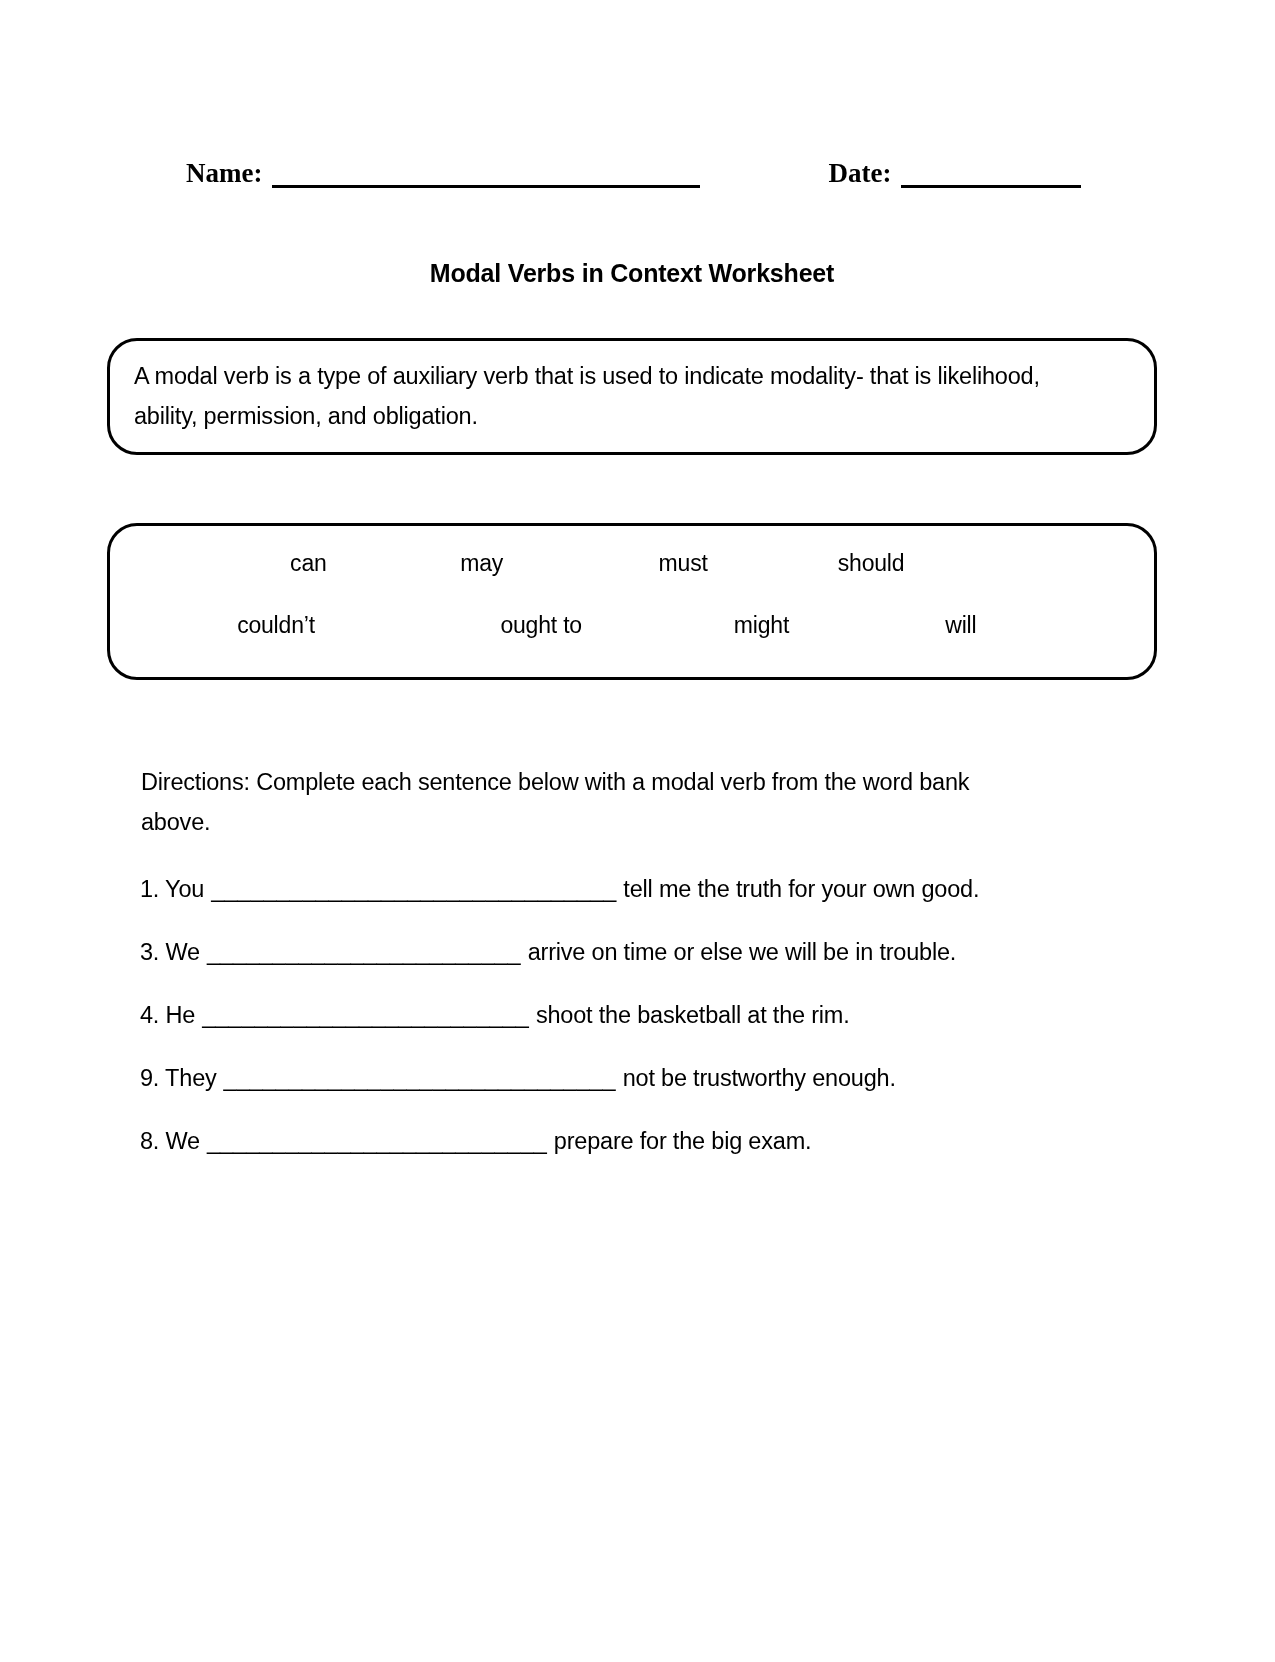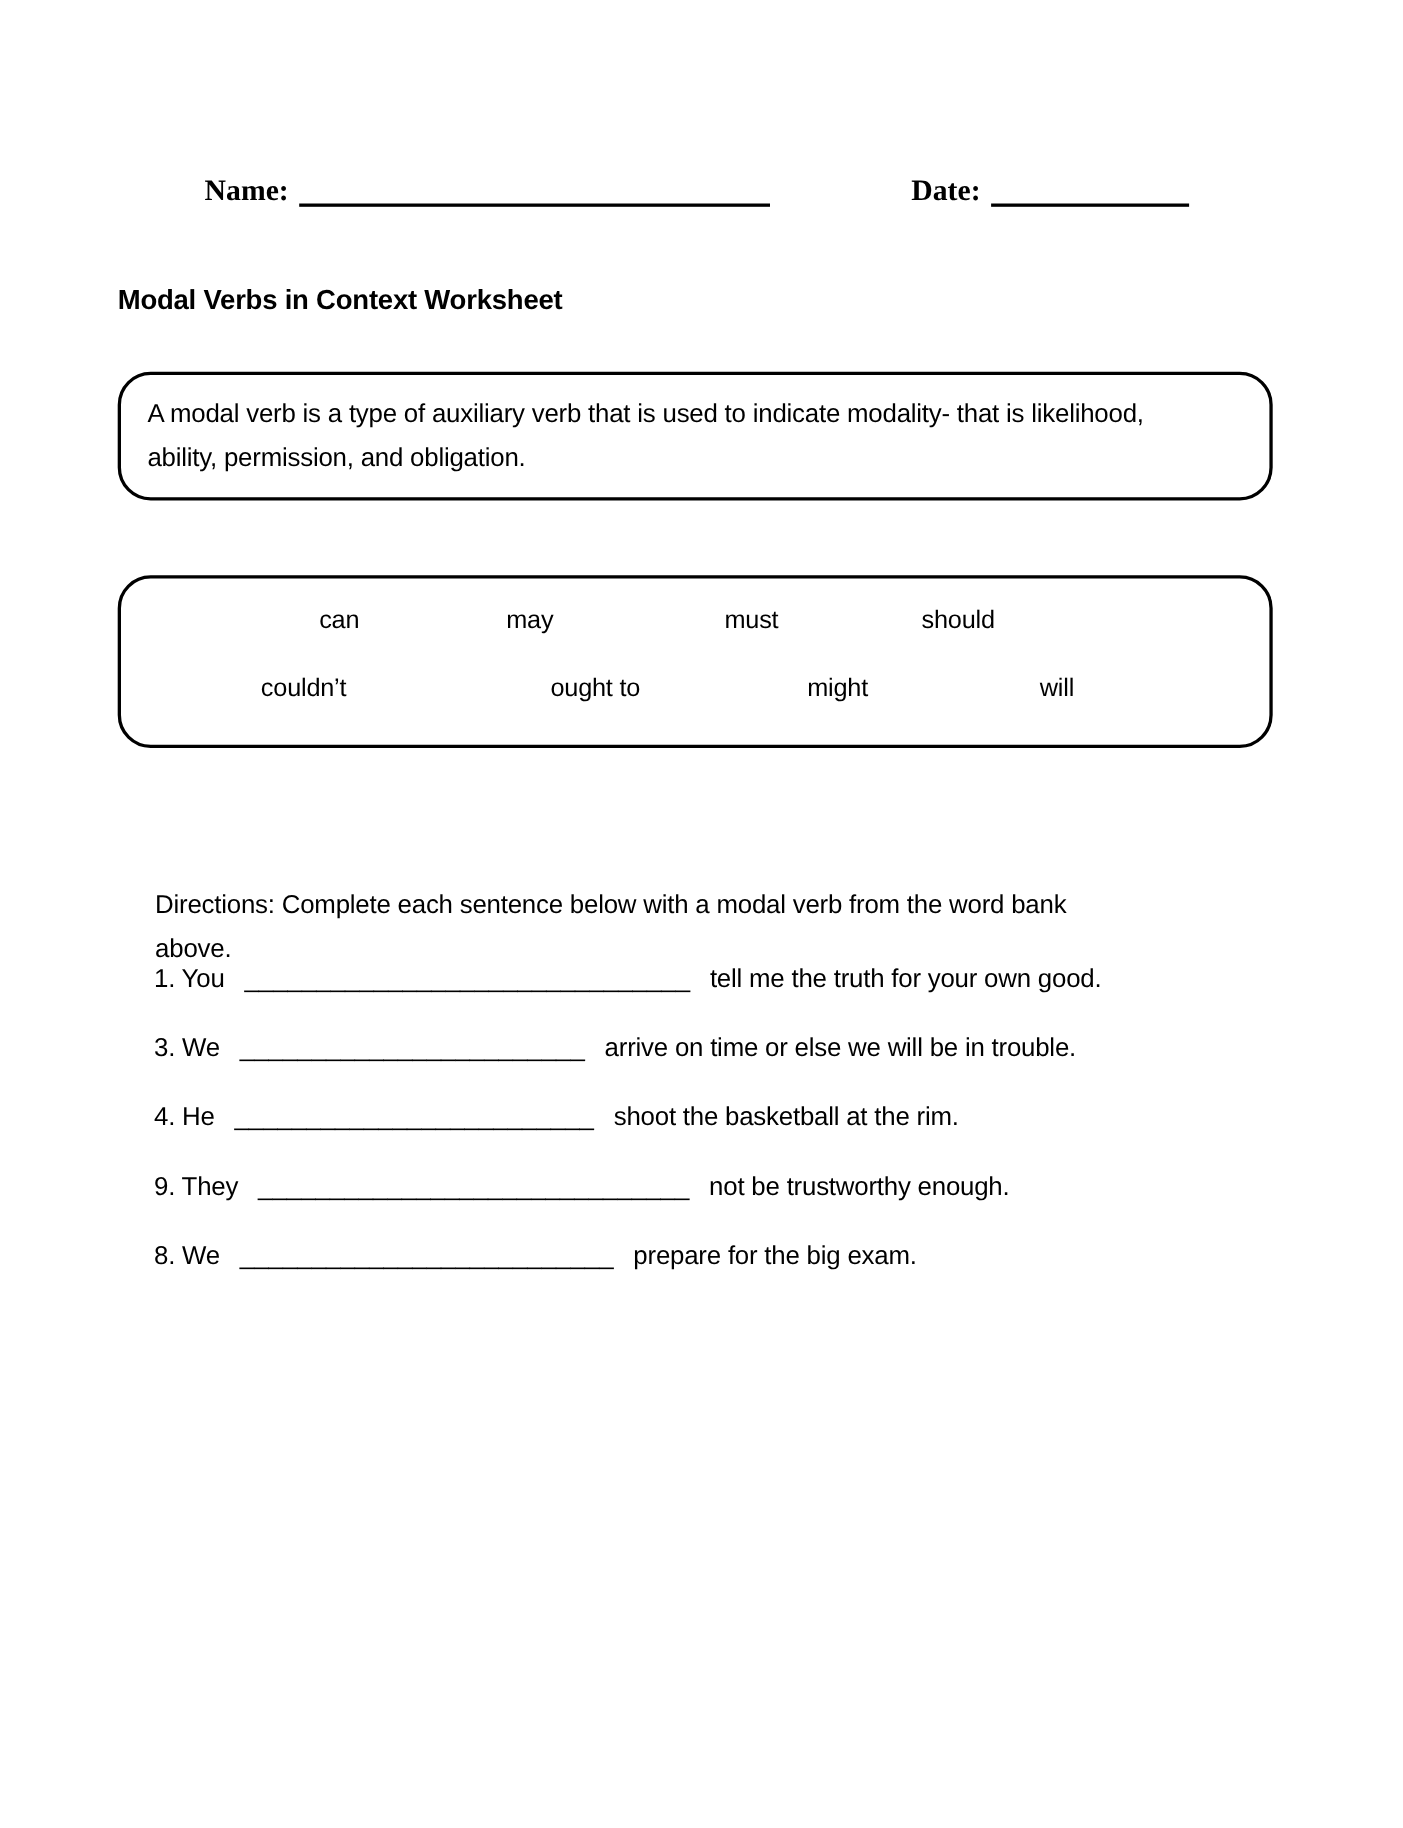--- a/index.html
+++ b/index.html
@@ -35,21 +35,21 @@
   .name-line { width: 428px; margin-left: 10px; }
   .date-label { margin-left: 128px; }
   .date-line { width: 180px; margin-left: 10px; }
 
   
   .page-title {
     position: absolute;
     left: 107px;
     top: 258px;
     width: 1050px;
-    text-align: left;
+    text-align: center;
     font-size: 25px;
     font-weight: 700;
     line-height: 30px;
     letter-spacing: -0.2px;
   }
 
   
   .box {
     position: absolute;
     left: 107px;
@@ -90,38 +90,37 @@
 
   
   .directions {
     position: absolute;
     left: 141px;
     top: 762px;
     width: 880px;
     font-size: 23.5px;
     line-height: 40px;
     letter-spacing: -0.2px;
-    margin-top: 40px;
   }
 
   
   .sentences {
     position: absolute;
     left: 140px;
     top: 876px;
     list-style: none;
     font-size: 23.5px;
     letter-spacing: -0.2px;
   }
   .sentences li {
     height: 63px;
     line-height: 27px;
     white-space: nowrap;
   }
-  .sentence-blank { margin: 0 18px; letter-spacing: 0; }
+  .sentence-blank { margin: 0 7px; letter-spacing: 0; }
 
   
   .copyright {
     position: absolute;
     left: 832px;
     top: 1576px;
     font-size: 18px;
     letter-spacing: -0.2px;
   }
 </style>

